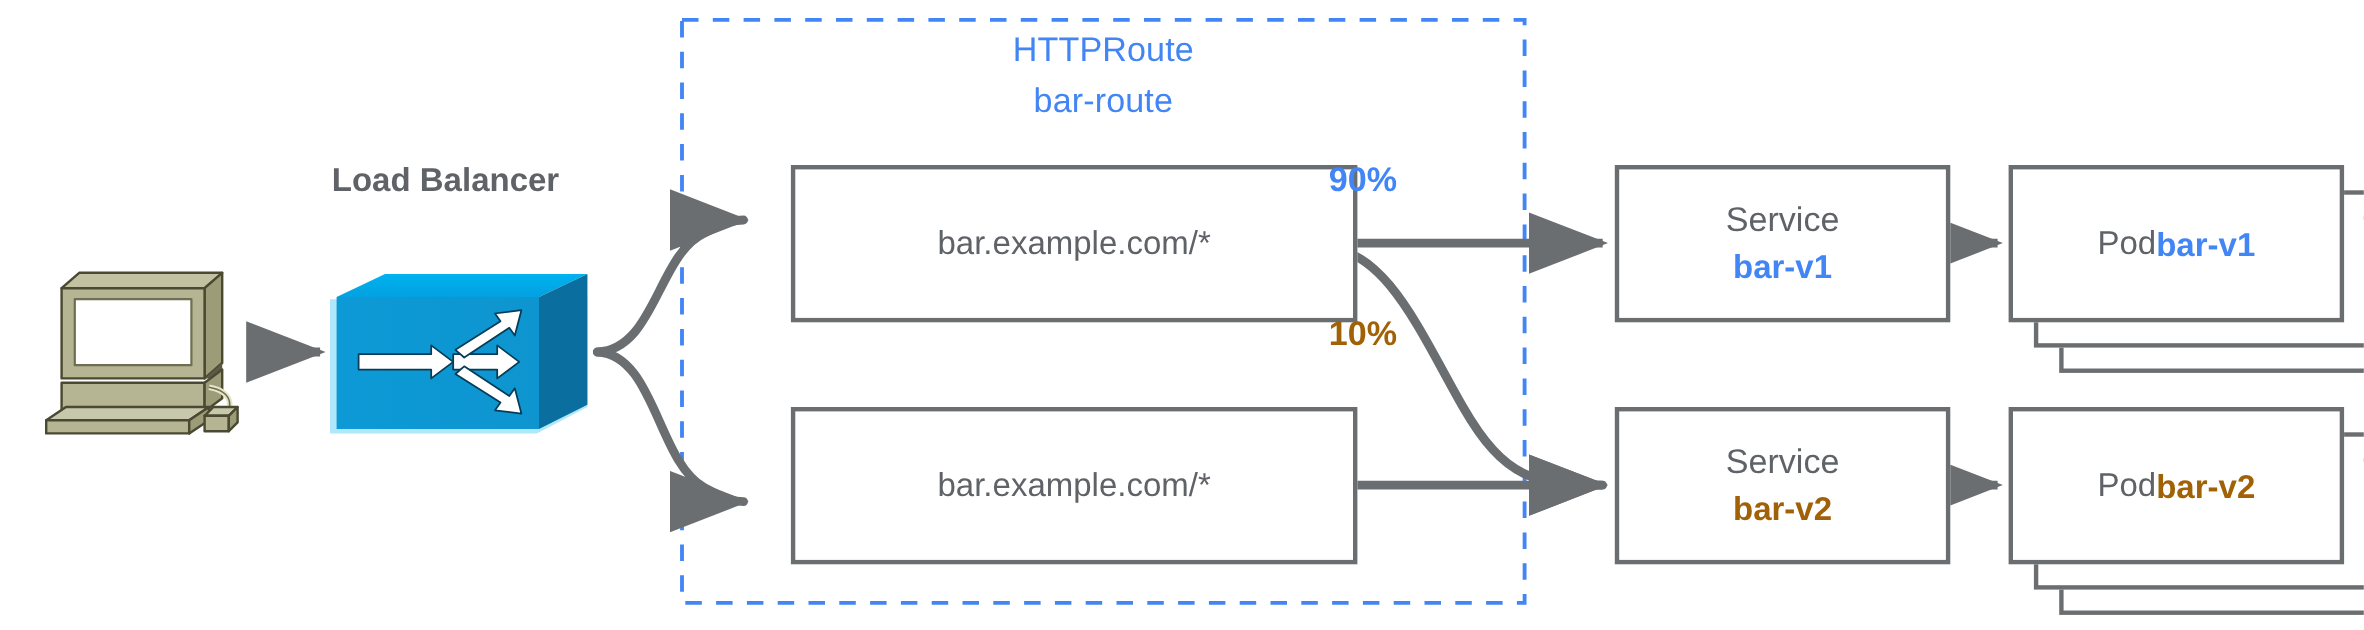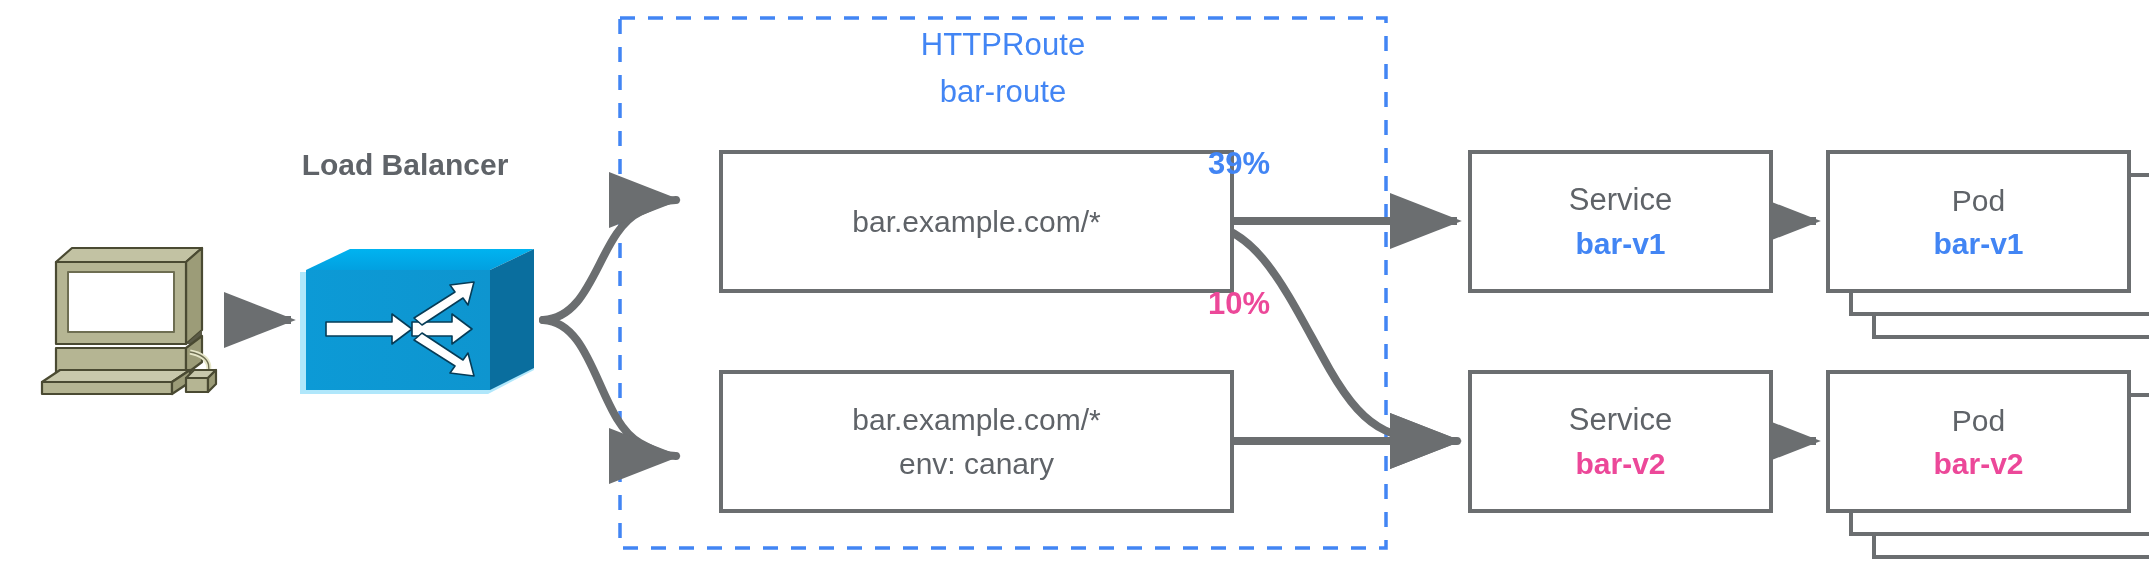--- a/index.html
+++ b/index.html
@@ -28,21 +28,21 @@
     flex-direction:column;
     align-items:center;
     justify-content:center;
     text-align:center;
     line-height:1.22;
     white-space:nowrap;
     pointer-events:none;
   }
   .gray{color:#5F6368;}
   .blue{color:#4285F4;}
-  .green{color:#ec4899;}
+  .green{color:#a16207;}
 
   
   #route-title{
     left:620px; top:26px; width:766px;
     font-size:31px; font-weight:normal;
     letter-spacing:.1px;
   }
   #route-title .l2{margin-top:9px;}
 
   
@@ -94,21 +94,21 @@
     position:absolute;
     background:#ffffff;
     border:4px solid #6B6E70;
     box-sizing:border-box;
     width:305px; height:143px;
   }
   .podcard.back2{left:46px; top:46px; z-index:1;}
   .podcard.back1{left:23px; top:23px; z-index:2;}
   .podcard.front{
     left:0; top:0; z-index:3;
-    display:flex; flex-direction:column;
+    display:flex; flex-direction:row;
     align-items:center; justify-content:center;
     line-height:1.3;
   }
   .pod-kind{font-size:30px; color:#5F6368;}
   .pod-name{font-size:30px; font-weight:bold; margin-top:4px;}
 
   
   #pct-90{left:1208px; top:145px; width:130px; font-size:31px; font-weight:bold; align-items:flex-start;}
   #pct-10{left:1208px; top:285px; width:130px; font-size:31px; font-weight:bold; align-items:flex-start;}
 </style>
@@ -207,25 +207,24 @@
 
   <div class="rulebox" id="rule-box-1">
     <div class="rule-text">
       <span>bar.example.com/*</span>
     </div>
   </div>
 
   <div class="rulebox" id="rule-box-2">
     <div class="rule-text">
       <span>bar.example.com/*</span>
-      <span>env: canary</span>
-    </div>
-  </div>
-
-  <div class="lbl blue" id="pct-90">39%</div>
+    </div>
+  </div>
+
+  <div class="lbl blue" id="pct-90">90%</div>
   <div class="lbl green" id="pct-10">10%</div>
 
   <div class="svcbox" id="service-box-v1">
     <span class="svc-kind">Service</span>
     <span class="svc-name blue">bar-v1</span>
   </div>
 
   <div class="svcbox" id="service-box-v2">
     <span class="svc-kind">Service</span>
     <span class="svc-name green">bar-v2</span>

